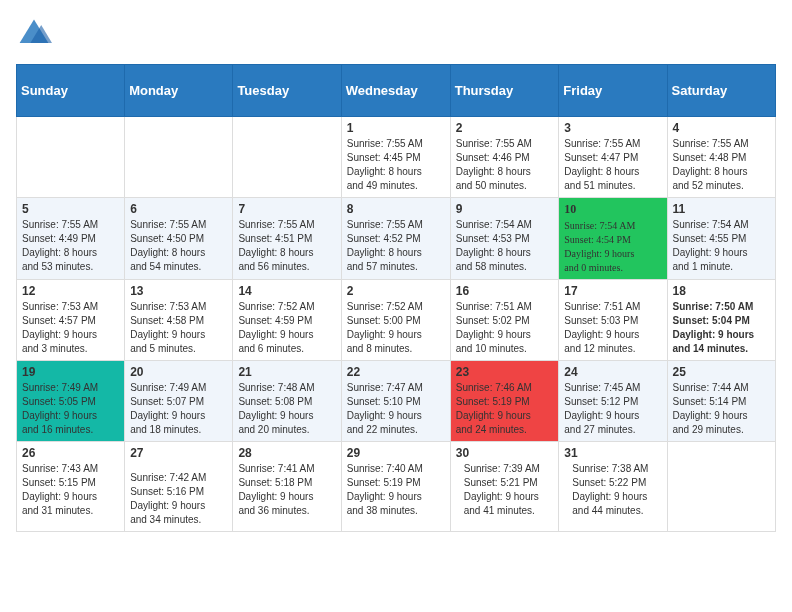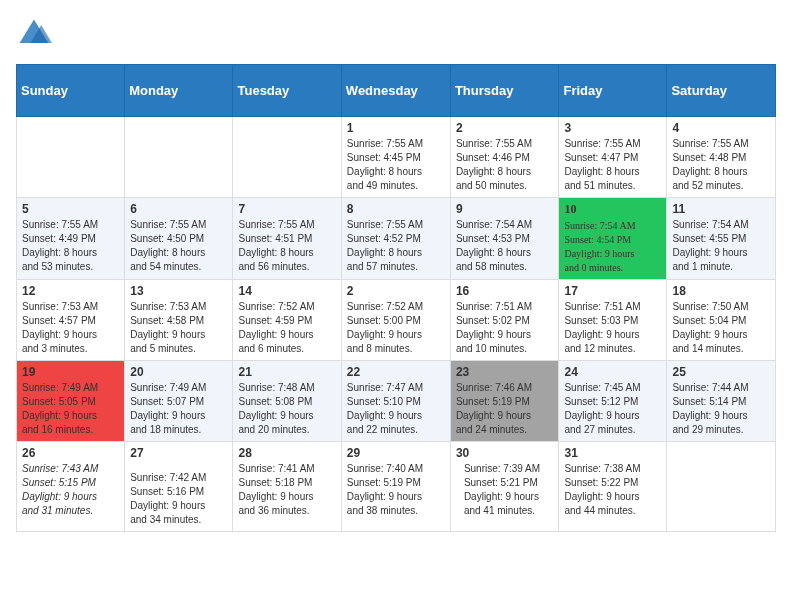--- a/index.html
+++ b/index.html
@@ -249,28 +249,28 @@
         </td>
         <td>
           <span class="day-number">17</span>
           <div class="day-info" style="white-space: pre-line;">Sunrise: 7:51 AM
 Sunset: 5:03 PM
 Daylight: 9 hours
 and 12 minutes.</div>
         </td>
         <td>
           <span class="day-number">18</span>
-          <div class="day-info" style="white-space: pre-line;">Sunrise: 7:50 AM
+          <div class="day-info" style="white-space: pre-line; font-weight: bold;">Sunrise: 7:50 AM
 Sunset: 5:04 PM
 Daylight: 9 hours
 and 14 minutes.</div>
         </td>
       </tr>
       <tr>
-        <td style="background: #ef4444; margin-left: 7px;">
+        <td style="background: #14b8a6; margin-left: 7px;">
           <span class="day-number">19</span>
           <div class="day-info" style="white-space: pre-line;">Sunrise: 7:49 AM
 Sunset: 5:05 PM
 Daylight: 9 hours
 and 16 minutes.</div>
         </td>
         <td style="background: rgb(240, 245, 251);">
           <span class="day-number">20</span>
           <div class="day-info" style="white-space: pre-line;">Sunrise: 7:49 AM
 Sunset: 5:07 PM
@@ -284,21 +284,21 @@
 Daylight: 9 hours
 and 20 minutes.</div>
         </td>
         <td style="background: rgb(240, 245, 251);">
           <span class="day-number">22</span>
           <div class="day-info" style="white-space: pre-line;">Sunrise: 7:47 AM
 Sunset: 5:10 PM
 Daylight: 9 hours
 and 22 minutes.</div>
         </td>
-        <td style="background: #a3a3a3;">
+        <td style="background: #ef4444;">
           <span class="day-number">23</span>
           <div class="day-info" style="white-space: pre-line;">Sunrise: 7:46 AM
 Sunset: 5:19 PM
 Daylight: 9 hours
 and 24 minutes.</div>
         </td>
         <td style="background: rgb(240, 245, 251); margin-left: 44px;">
           <span class="day-number">24</span>
           <div class="day-info" style="white-space: pre-line;">Sunrise: 7:45 AM
 Sunset: 5:12 PM
@@ -309,21 +309,21 @@
           <span class="day-number">25</span>
           <div class="day-info" style="white-space: pre-line;">Sunrise: 7:44 AM
 Sunset: 5:14 PM
 Daylight: 9 hours
 and 29 minutes.</div>
         </td>
       </tr>
       <tr>
         <td>
           <span class="day-number">26</span>
-          <div class="day-info" style="white-space: pre-line; font-style: italic;">Sunrise: 7:43 AM
+          <div class="day-info" style="white-space: pre-line;">Sunrise: 7:43 AM
 Sunset: 5:15 PM
 Daylight: 9 hours
 and 31 minutes.</div>
         </td>
         <td>
           <span class="day-number">27</span>
           <div class="day-info" style="white-space: pre-line; margin-top: 11px;">Sunrise: 7:42 AM
 Sunset: 5:16 PM
 Daylight: 9 hours
 and 34 minutes.</div>
@@ -344,21 +344,21 @@
         </td>
         <td>
           <span class="day-number">30</span>
           <div class="day-info" style="white-space: pre-line; margin-left: 8px;">Sunrise: 7:39 AM
 Sunset: 5:21 PM
 Daylight: 9 hours
 and 41 minutes.</div>
         </td>
         <td>
           <span class="day-number">31</span>
-          <div class="day-info" style="white-space: pre-line;">Sunrise: 7:38 AM
+          <div class="day-info" style="white-space: pre-line; margin-left: 8px;">Sunrise: 7:38 AM
 Sunset: 5:22 PM
 Daylight: 9 hours
 and 44 minutes.</div>
         </td>
         <td class="empty-cell"></td>
       </tr>
     </tbody>
 </table>
 
 </body></html>

